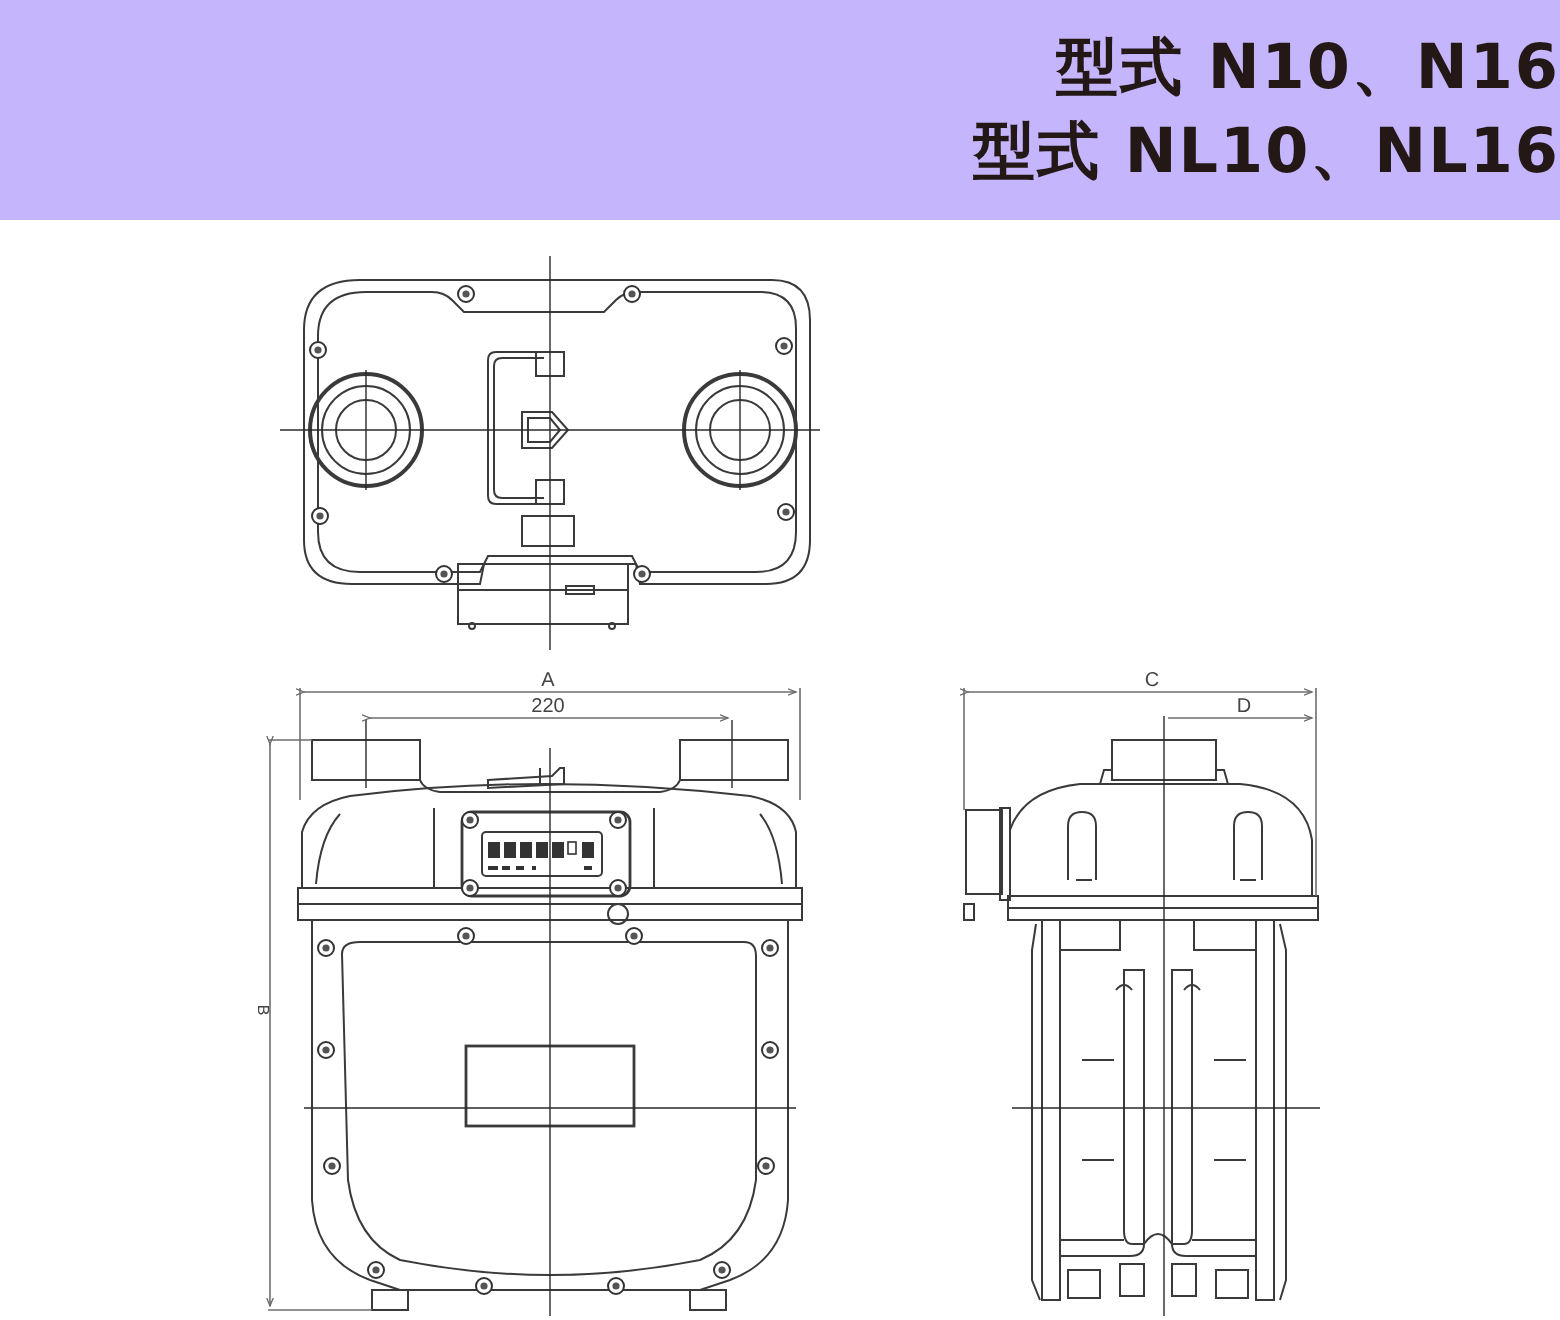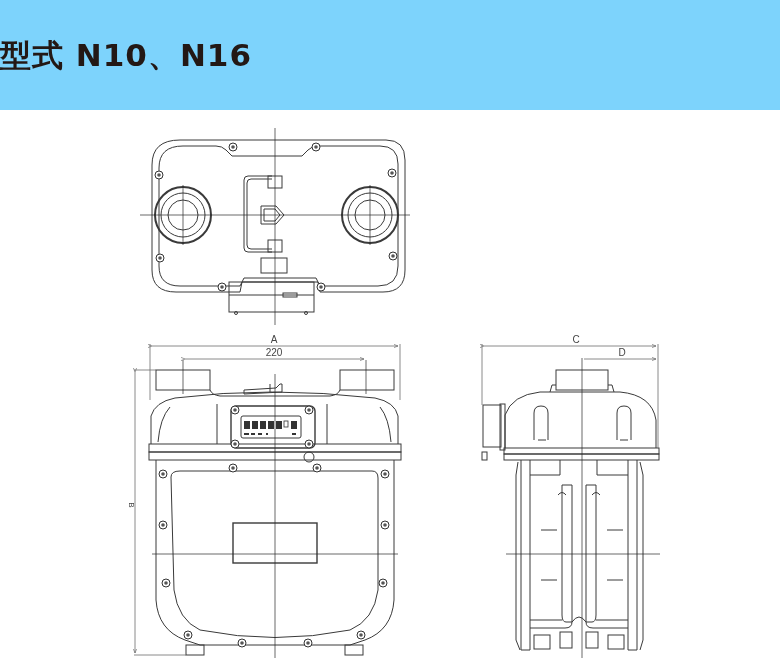--- a/index.html
+++ b/index.html
@@ -1,33 +1,34 @@
 <!DOCTYPE html>
 <html><head>
 <meta charset="utf-8">
 <style>
   html, body { margin: 0; padding: 0; background: #ffffff; }
   body { width: 780px; height: 660px; position: relative; overflow: hidden; font-family: "DejaVu Sans", sans-serif; }
   .header {
     position: absolute; left: 0; top: 0; width: 780px; height: 110px;
-    background: #7dd3fc; display: flex; flex-direction: column;
-    align-items: flex-start; justify-content: center;
+    background: #c4b5fd; display: flex; flex-direction: column;
+    align-items: flex-end; justify-content: center;
   }
   .header .line {
     font-family: "DejaVu Sans", sans-serif; font-weight: bold;
     font-size: 31px; color: #231815; line-height: 42px; letter-spacing: 1px;
   }
   svg.drawing { position: absolute; left: 0; top: 110px; }
   svg text { font-family: "Liberation Sans", sans-serif; }
 </style>
 </head>
 <body>
 
 <div class="header">
   <div class="line">型式 N10、N16</div>
+  <div class="line">型式 NL10、NL16</div>
 </div>
 
 <svg class="drawing" width="780" height="550" viewBox="0 110 780 550" xmlns="http://www.w3.org/2000/svg">
   <defs>
     <g id="bolt">
       <circle r="4" fill="#fff" stroke="#333" stroke-width="1"></circle>
       <circle r="1.8" fill="#555"></circle>
     </g>
     <marker id="arr" markerWidth="6" markerHeight="6" refX="5" refY="3" orient="auto">
       <path d="M0,1 L5,3 L0,5" fill="none" stroke="#666" stroke-width="0.8"></path>

